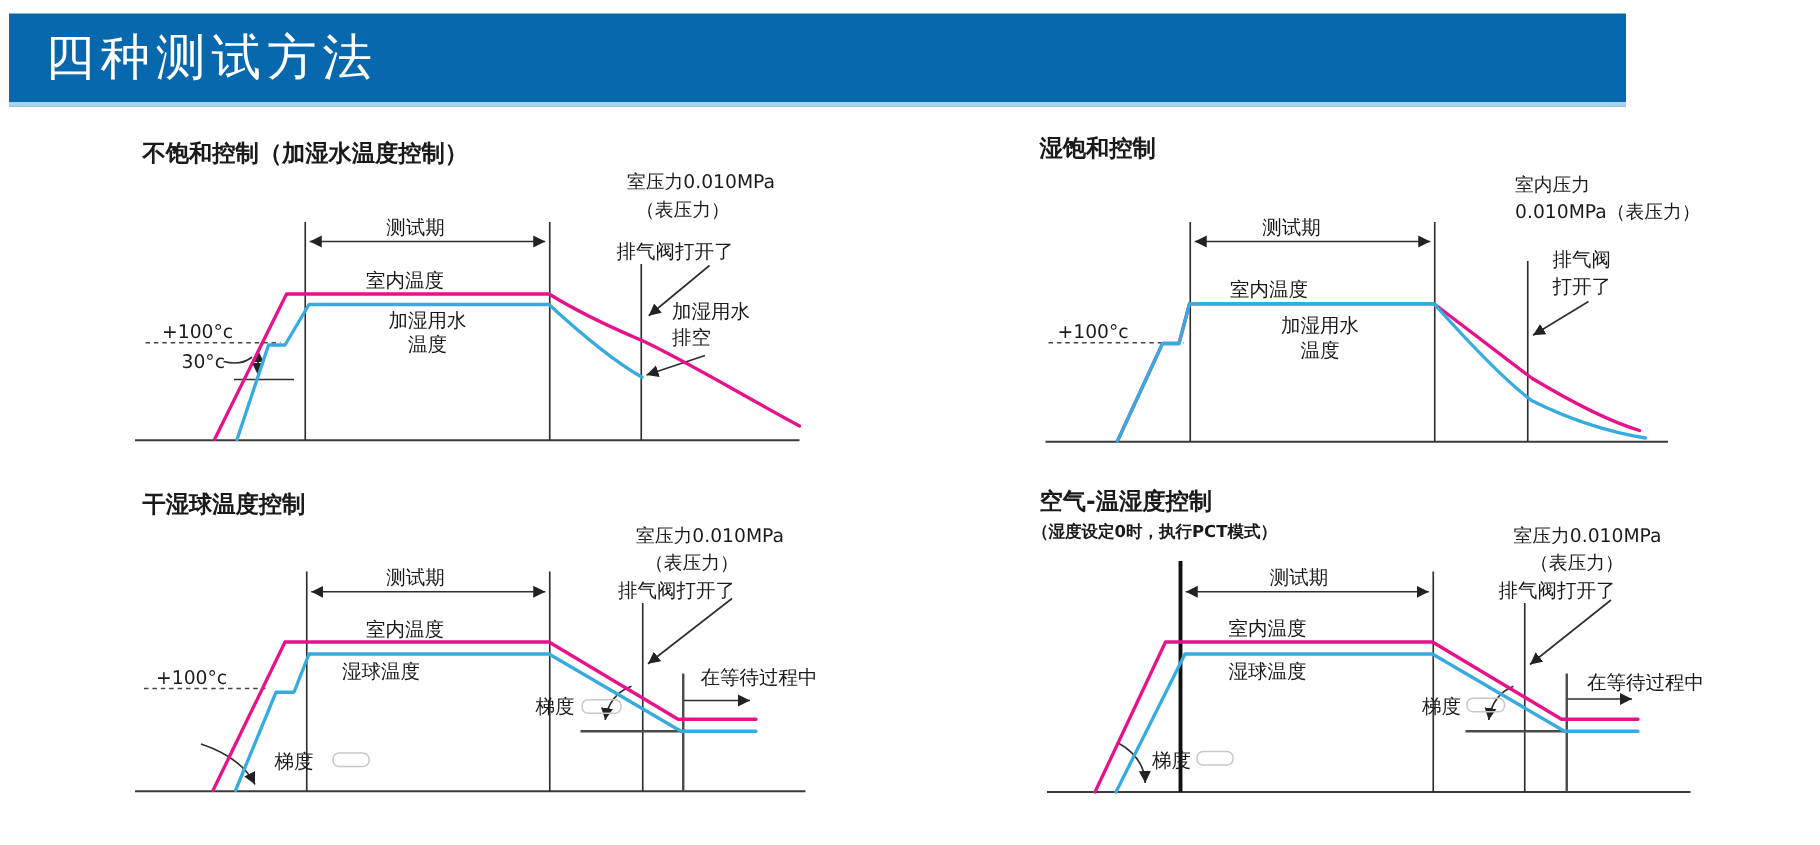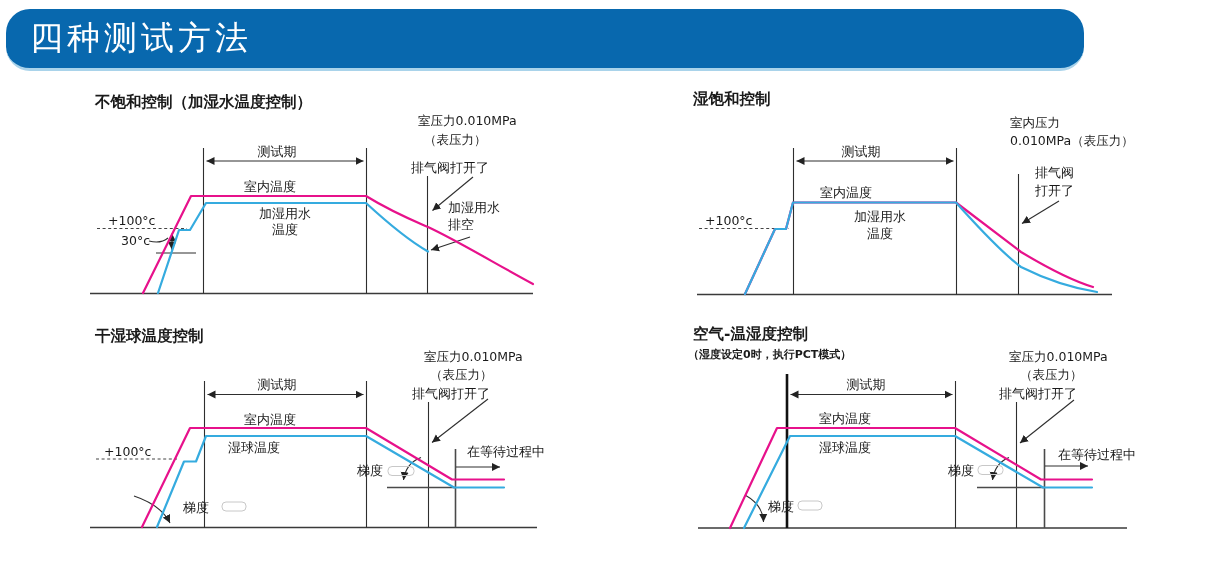--- a/index.html
+++ b/index.html
@@ -1,21 +1,21 @@
 <!DOCTYPE html>
 <html><head>
 <meta charset="utf-8">
 <style>
   html,body{margin:0;padding:0;background:#ffffff;}
   body{width:1213px;height:563px;overflow:hidden;position:relative;
        font-family:"DejaVu Sans",sans-serif;}
   .stage{position:absolute;inset:0;background:#ffffff;}
   .header{position:absolute;left:6px;top:9px;width:1078px;height:59px;
           background:#0868ae;border-bottom:3px solid #a9d3ea;
-          display:flex;align-items:center;border-radius:24px;}
+          display:flex;align-items:center;}
   .header-title{color:#ffffff;font-family:"DejaVu Serif","DejaVu Sans",serif;
           font-size:33px;letter-spacing:4px;margin-left:24px;white-space:nowrap;}
   svg.diagrams{position:absolute;left:0;top:0;width:1213px;height:563px;}
   text{fill:#1a1a1a;font-family:"DejaVu Sans",sans-serif;font-size:13px;}
   text.ttl{font-size:15.5px;font-weight:bold;}
   text.sub{font-size:11px;font-weight:bold;}
   text.sm{font-size:12.5px;}
   .ax{stroke:#3a3a3a;stroke-width:1.4;fill:none;}
   .thin{stroke:#2e2e2e;stroke-width:1.1;fill:none;}
   .thick{stroke:#111;stroke-width:2.6;fill:none;}

